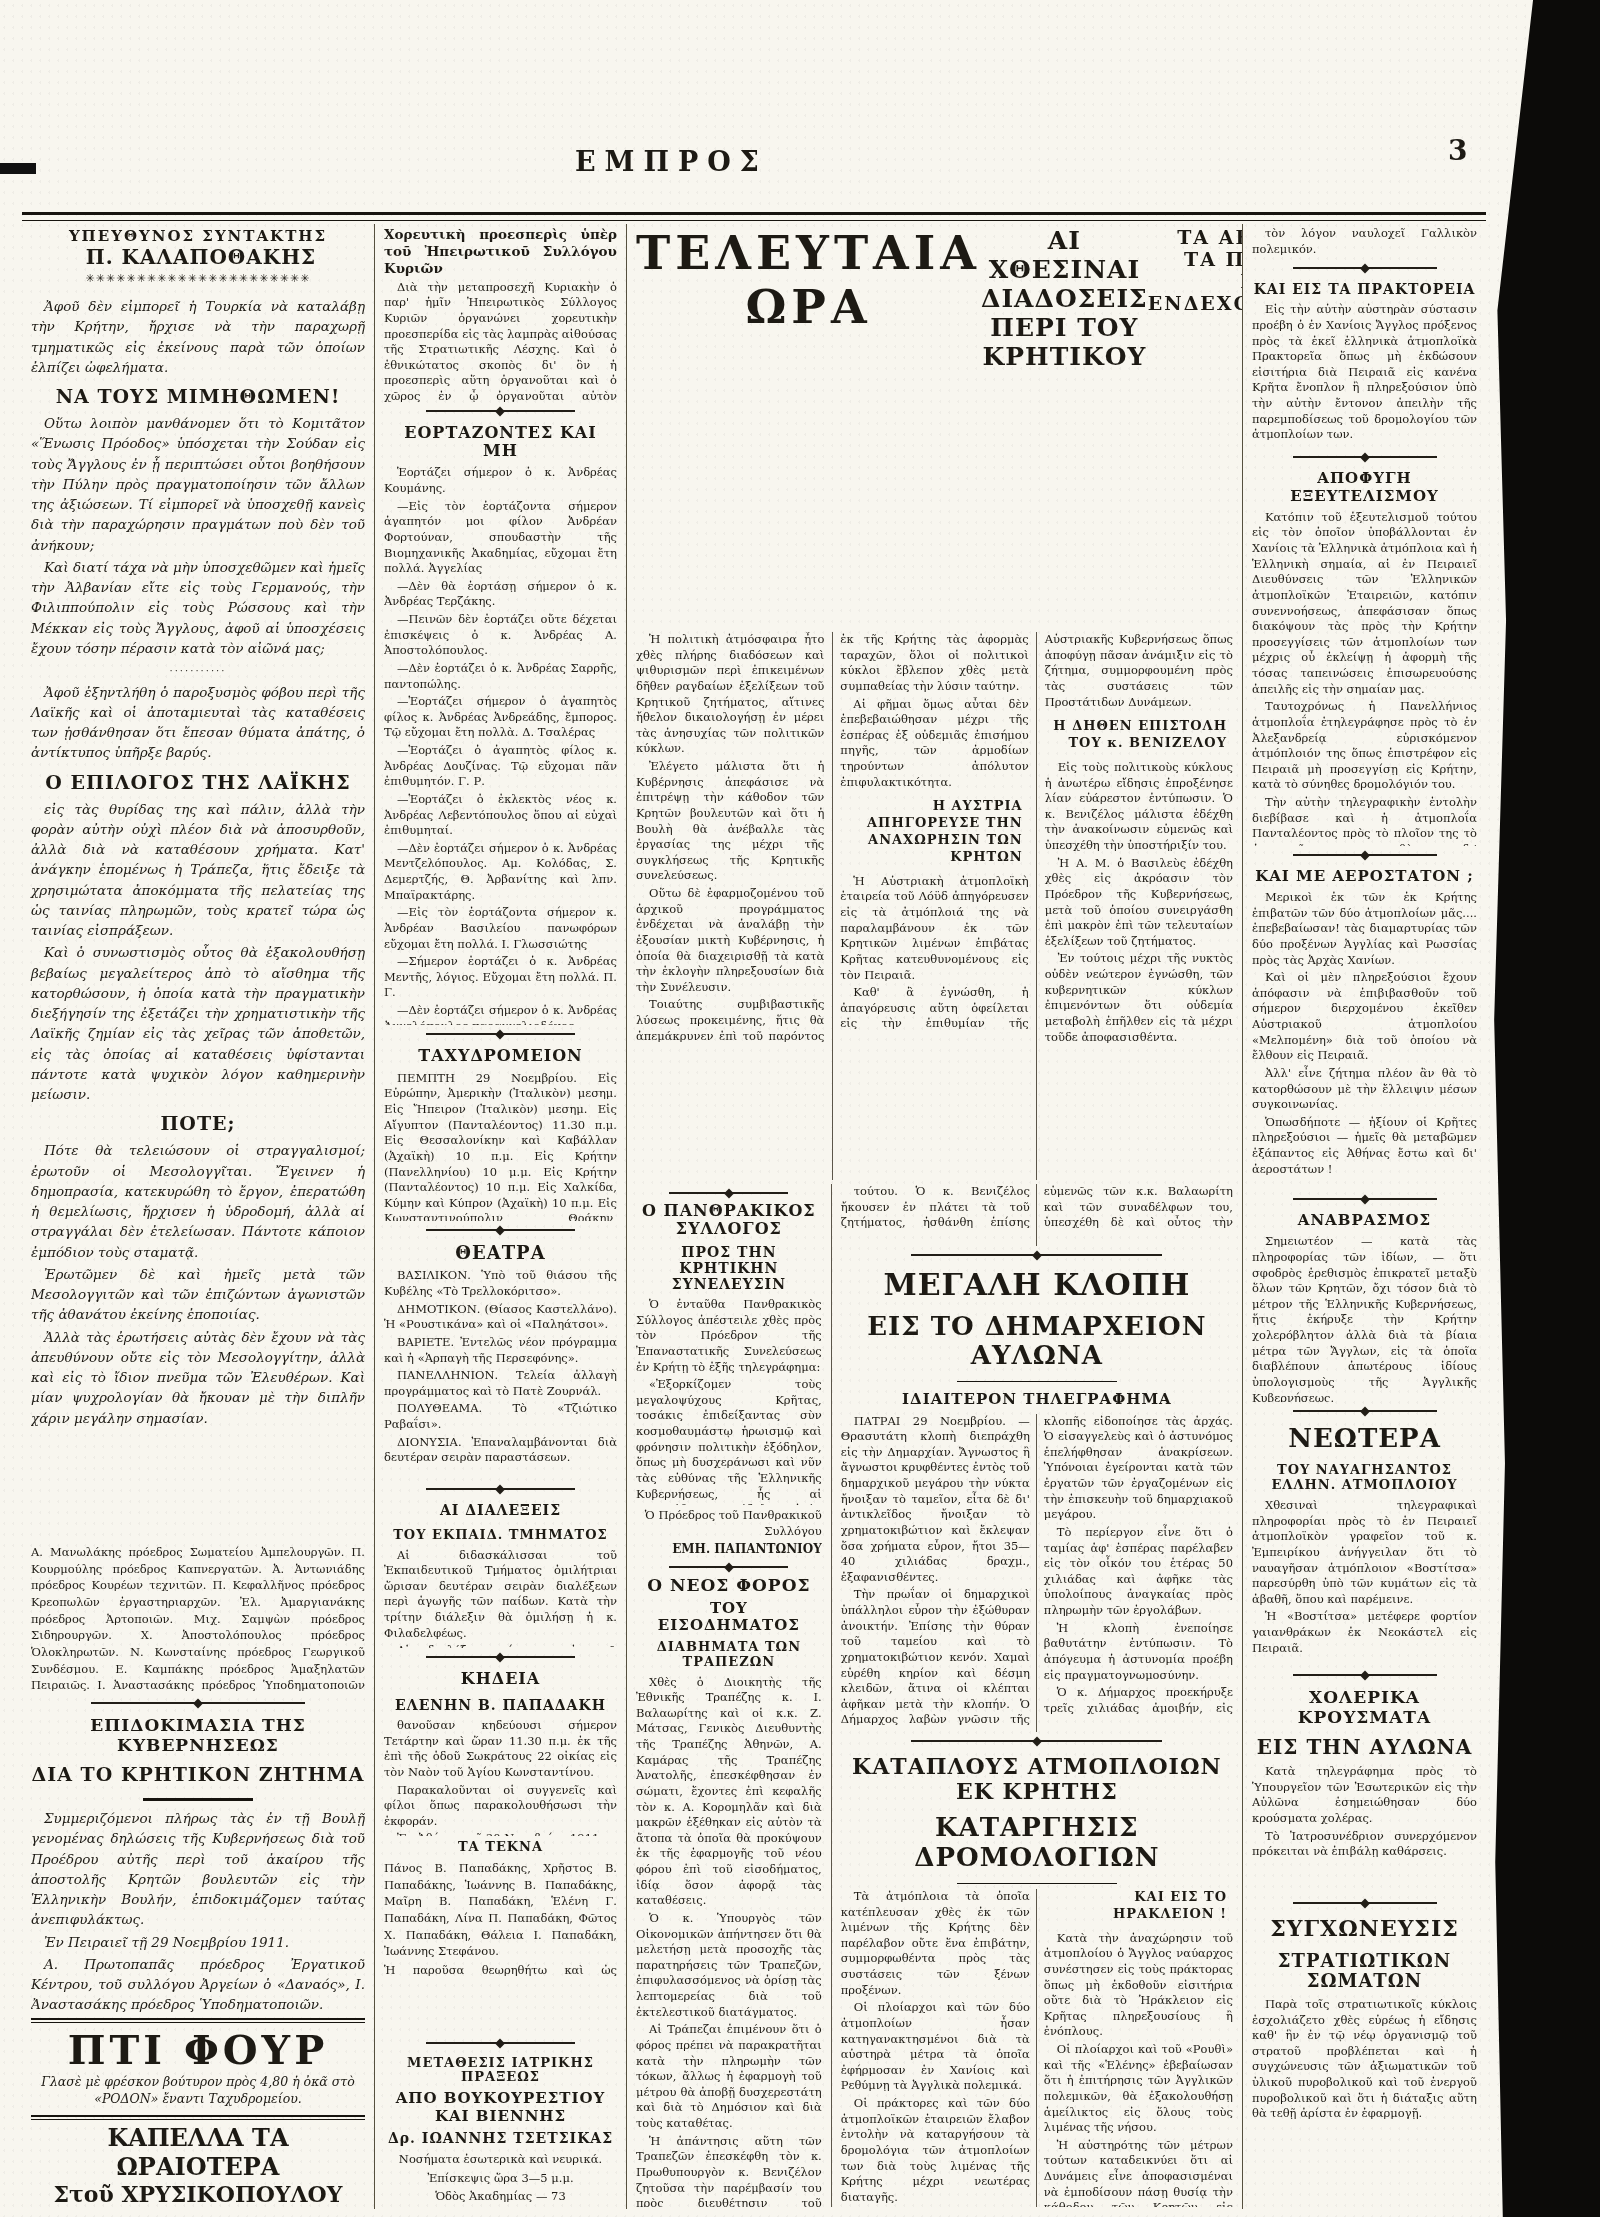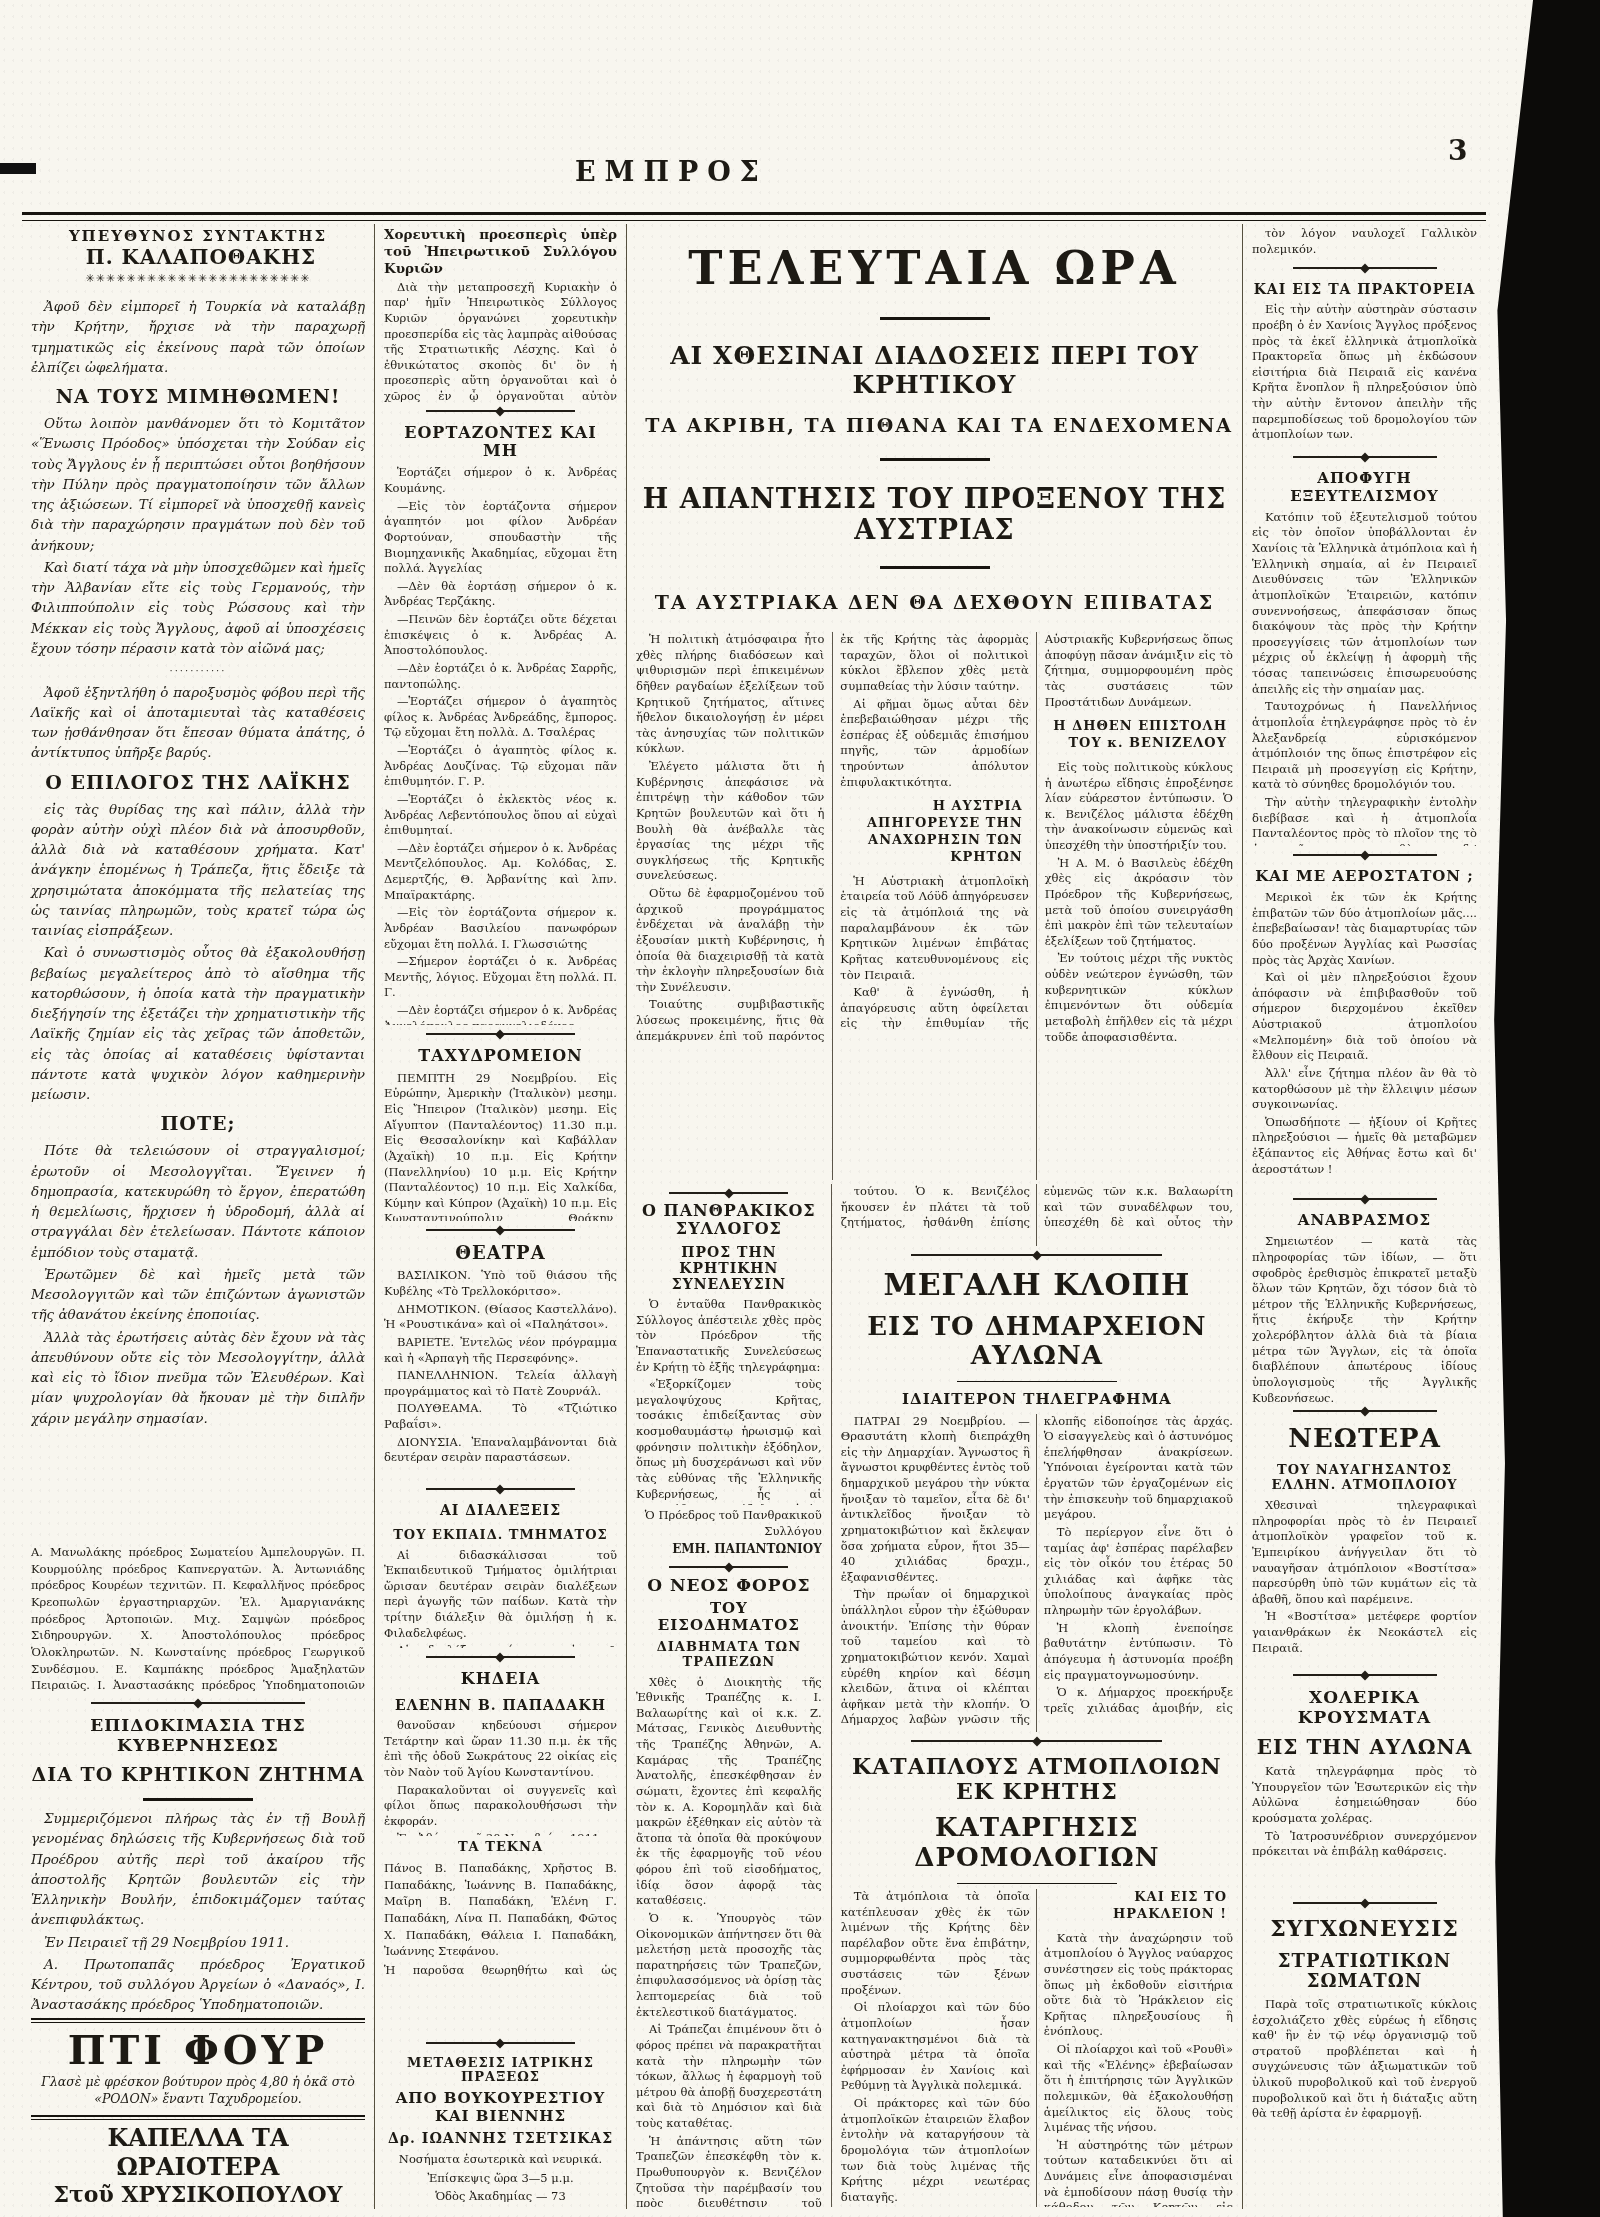--- a/index.html
+++ b/index.html
@@ -6,21 +6,21 @@
   body{background:#e8e6e0;}
   .page{position:relative;width:1600px;height:2217px;margin:0 auto;background:#f8f6ef;
         font-family:"DejaVu Serif", serif;color:#1d1a14;overflow:hidden;
         background-image:radial-gradient(rgba(40,35,25,0.045) 1px, transparent 1px);
         background-size:9px 11px;}
   
   .black-strip{position:absolute;top:0;right:0;width:108px;height:2217px;background:#0c0b09;
         clip-path:polygon(38% 0,100% 0,100% 100%,10% 100%,3% 84%,12% 66%,2% 46%,13% 28%,5% 14%);z-index:5;}
   .black-mark{position:absolute;left:0;top:163px;width:36px;height:11px;background:#111;}
   
-  .masthead{position:absolute;left:575px;top:156px;font-size:27px;font-weight:bold;letter-spacing:9px;}
+  .masthead{position:absolute;left:575px;top:146px;font-size:27px;font-weight:bold;letter-spacing:9px;}
   .pageno{position:absolute;left:1448px;top:134px;font-size:28px;font-weight:bold;}
   .toprule{position:absolute;left:22px;top:212px;right:114px;height:5px;
         border-top:3px solid #17140f;border-bottom:1px solid #17140f;}
   
   .cols{position:absolute;left:22px;top:224px;right:114px;height:1985px;display:grid;
         grid-template-columns:352px 252px 1fr 244px;overflow:hidden;}
   .col{padding:2px 9px;overflow:hidden;display:flex;flex-direction:column;}
   .col + .col{border-left:1px solid #56503f;}
   
   p{margin:0 0 2px 0;text-indent:13px;text-align:justify;font-size:11.5px;line-height:1.36;}
@@ -38,21 +38,21 @@
   .s22{font-size:22px;} .s24{font-size:24px;} .s26{font-size:26px;} .s30{font-size:30px;}
   .s40{font-size:40px;letter-spacing:4px;}
   .mini-rule{width:110px;height:3px;background:#17140f;margin:7px auto;}
   .thin-rule{width:160px;height:1px;background:#17140f;margin:5px auto;}
   
   .editor-box{text-align:center;margin-bottom:6px;}
   .editor-box .l1{font-weight:bold;font-size:15px;letter-spacing:2px;}
   .editor-box .l2{font-weight:bold;font-size:20px;letter-spacing:1px;display:inline-block;margin-left:6px;}
   .orn-row{font-size:11px;letter-spacing:1px;text-align:center;overflow:hidden;white-space:nowrap;margin:3px 0 5px;}
   
-  .headblock{height:402px;display:flex;flex-direction:column;justify-content:space-evenly;}
+  .headblock{height:402px;display:flex;flex-direction:row;justify-content:space-evenly;}
   .headblock .h1b{text-align:center;font-weight:bold;font-size:46px;letter-spacing:5px;margin:0;}
   .headblock .h2b{text-align:center;font-weight:bold;font-size:25px;letter-spacing:1px;margin:0;}
   .headblock .h3b{text-align:right;font-weight:bold;font-size:19px;letter-spacing:2px;margin:0;}
   .headblock .h4b{text-align:center;font-weight:bold;font-size:27px;letter-spacing:1px;margin:0;}
   .headblock .h5b{text-align:center;font-weight:bold;font-size:19px;letter-spacing:2px;margin:0;}
   .article3{columns:3;column-gap:16px;column-rule:1px solid #5c564a;height:548px;overflow:hidden;margin-top:4px;}
   .inhead{text-align:right;font-weight:bold;font-size:13px;margin:8px 6px;letter-spacing:1px;line-height:1.3;}
   .lower{display:grid;grid-template-columns:1fr 2.05fr;flex:1;overflow:hidden;margin-top:4px;}
   .lower .lcol{border-right:1px solid #5c564a;padding-right:9px;overflow:hidden;}
   .lower .rcol{padding-left:9px;overflow:hidden;display:flex;flex-direction:column;}

